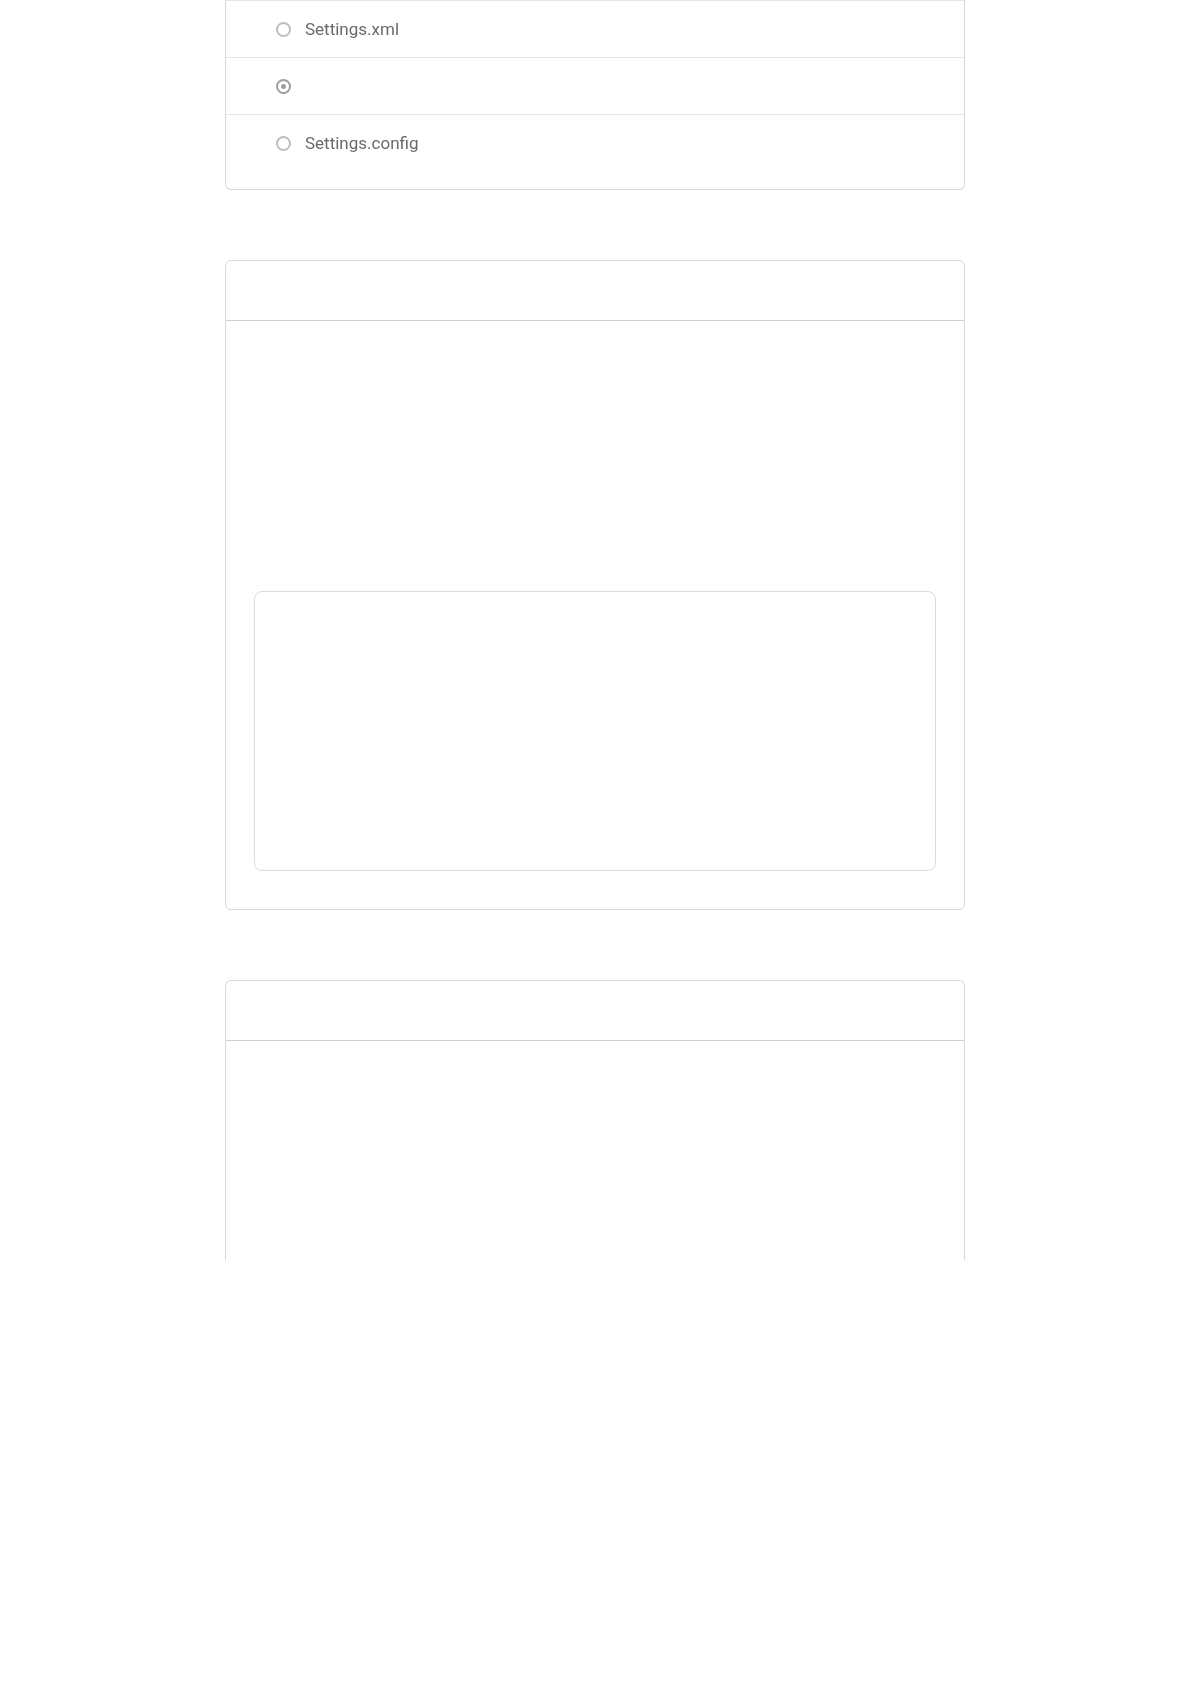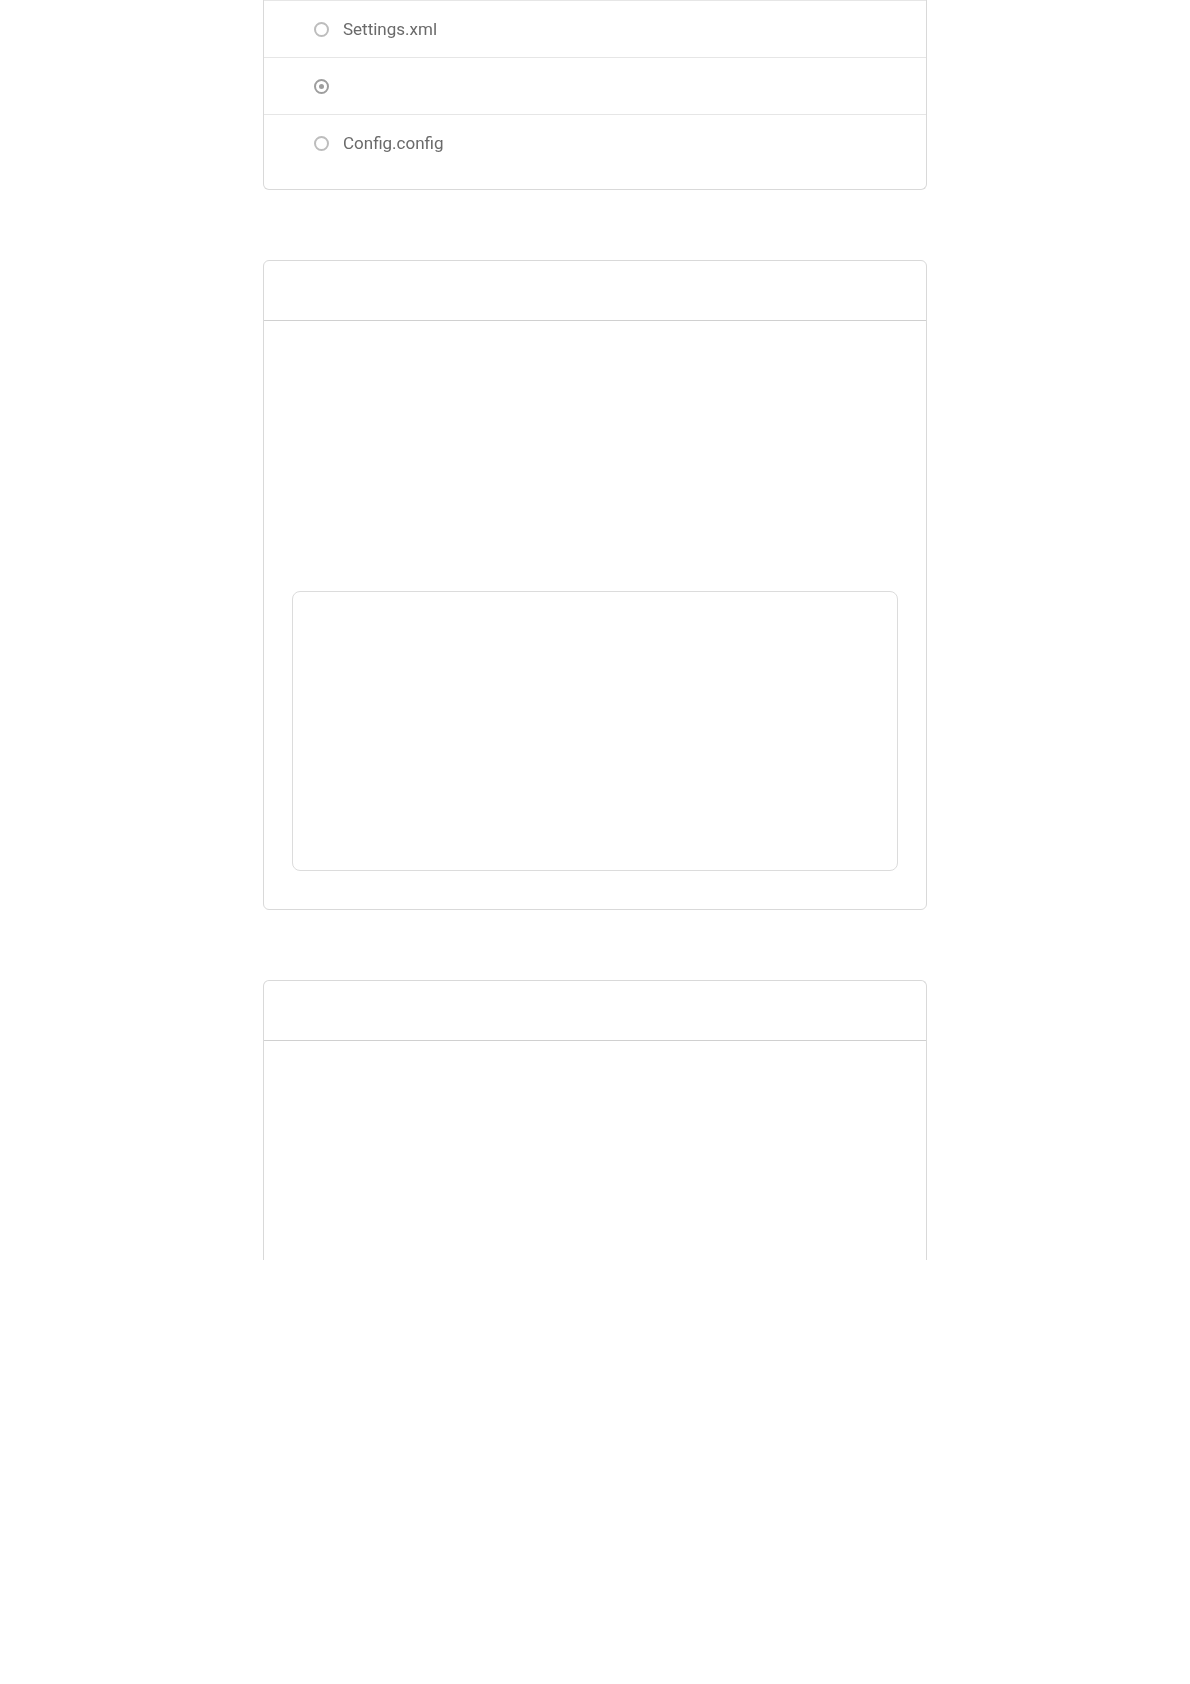--- a/index.html
+++ b/index.html
@@ -11,21 +11,21 @@
       background: #ffffff;
       font-family: -apple-system, BlinkMacSystemFont, "Segoe UI", Roboto, Helvetica, Arial, sans-serif;
       width: 1190px;
       height: 1684px;
       padding: 0;
     }
     .card {
       border: 1px solid #d9d9d9;
       border-radius: 6px;
       margin: 0 auto;
-      width: 664px;
+      width: 740px;
       background: #fff;
     }
     .card-1 {
       margin-top: 0;
       border-top: none;
       border-top-left-radius: 0;
       border-top-right-radius: 0;
       padding-bottom: 18px;
     }
     .card-2 {
@@ -98,21 +98,21 @@
   <div class="option-row">
     <span class="radio"></span>
     <span class="option-label">Settings.xml</span>
   </div>
   <div class="option-row">
     <span class="radio selected"></span>
     <span class="option-label"></span>
   </div>
   <div class="option-row">
     <span class="radio"></span>
-    <span class="option-label">Config.config</span>
+    <span class="option-label">Settings.config</span>
   </div>
 </div>
 
 <div class="card card-2">
   <div class="card-header"></div>
   <div class="inner-box"></div>
 </div>
 
 <div class="card card-3">
   <div class="card-header"></div>

